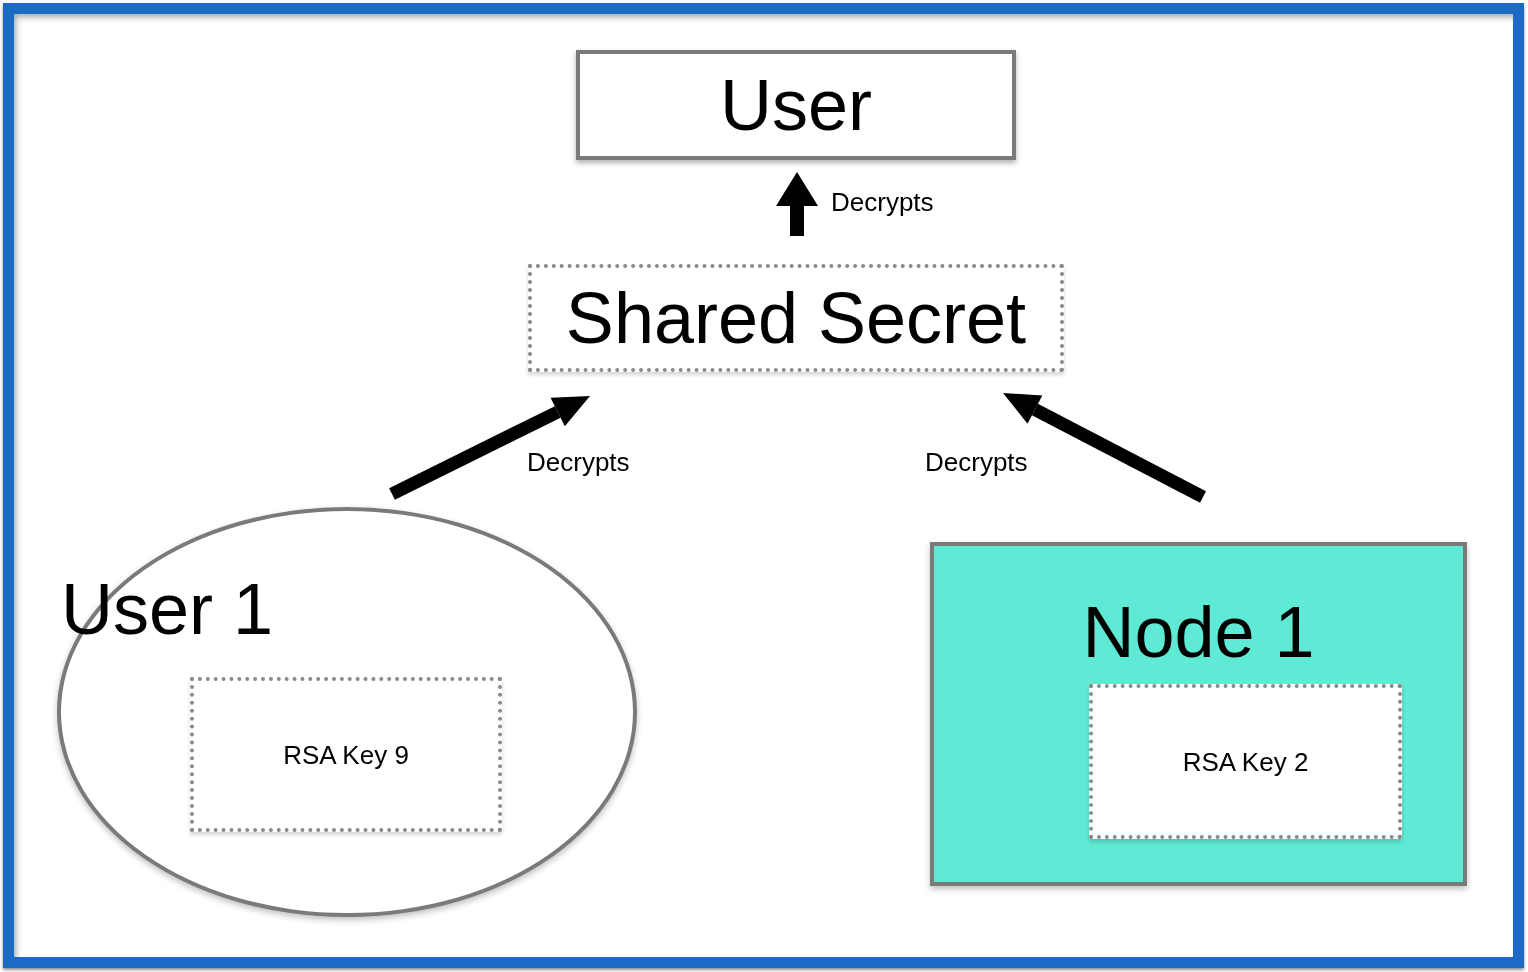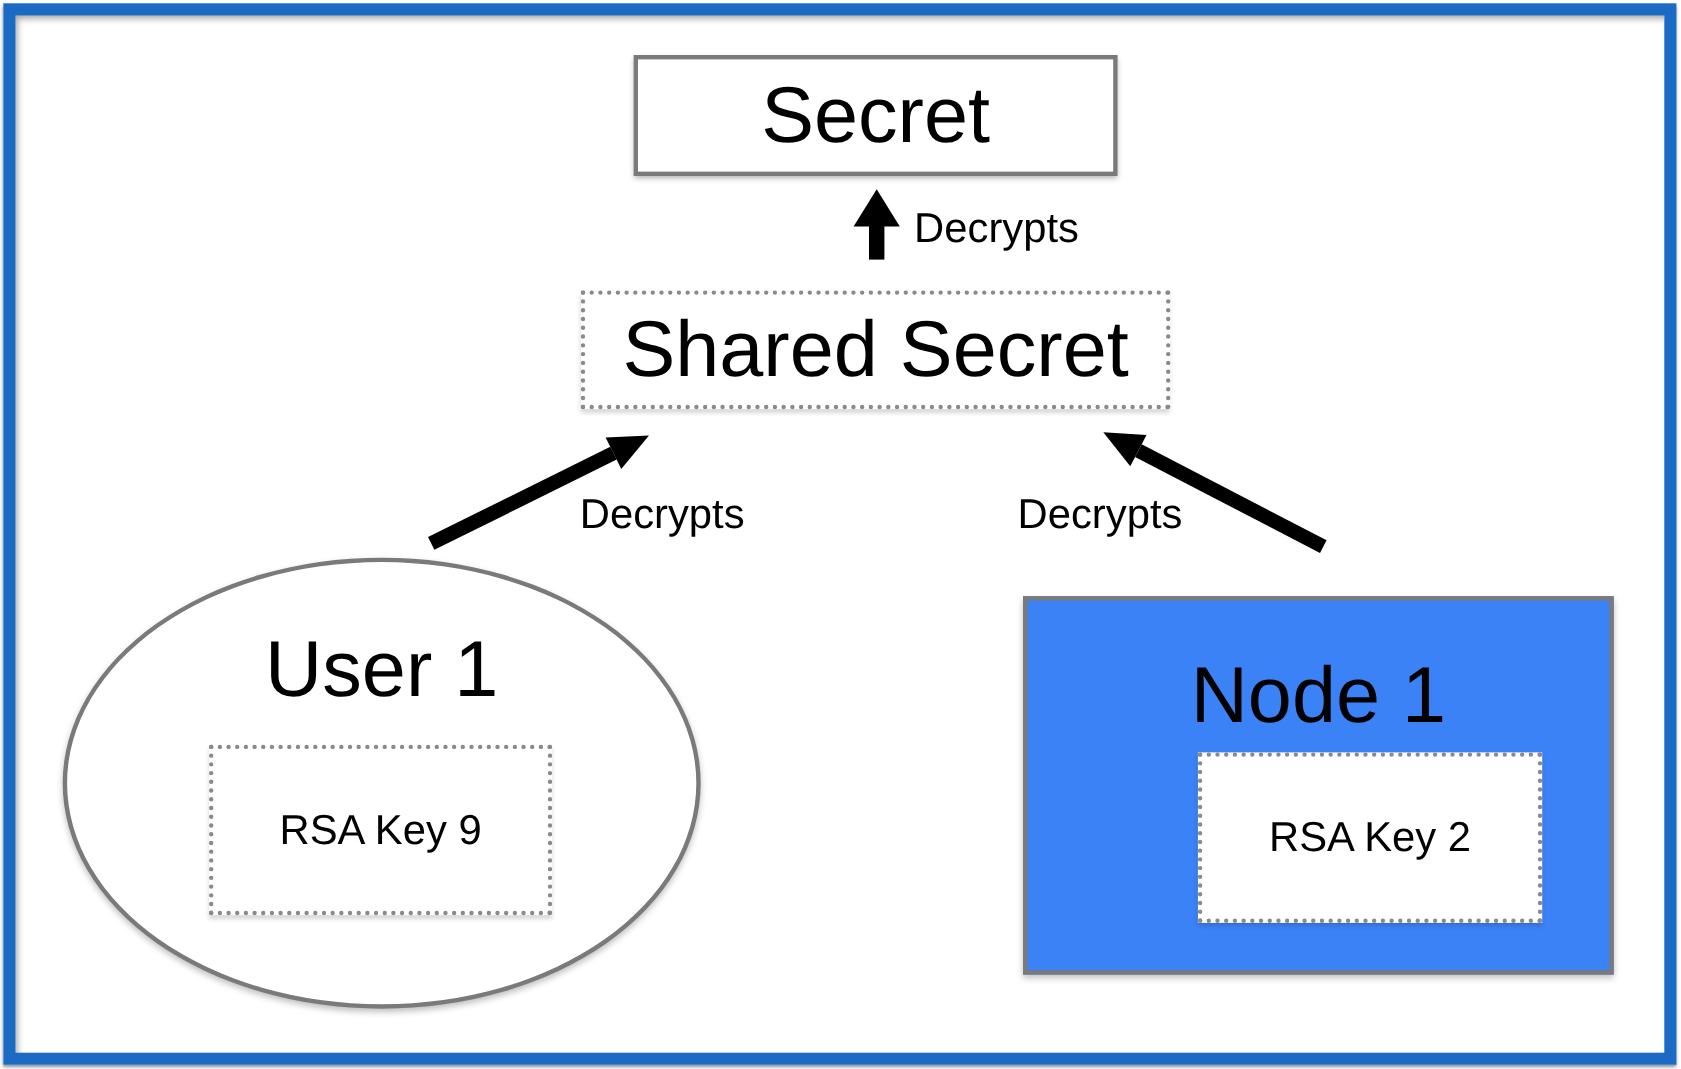--- a/index.html
+++ b/index.html
@@ -23,21 +23,21 @@
     border: 11px solid #1b6ac3;
     box-shadow: 0 2px 3px rgba(0,0,0,0.45),
                 inset 3px 4px 6px -1px rgba(0,0,0,0.35);
   }
   .node-label {
     font-size: 72px;
     line-height: 1;
     white-space: nowrap;
   }
   .small-label {
-    font-size: 38px;
+    font-size: 26px;
     line-height: 1;
     white-space: nowrap;
   }
   .box {
     position: absolute;
     box-sizing: border-box;
     background: #ffffff;
     display: flex;
     align-items: center;
     justify-content: center;
@@ -57,28 +57,28 @@
     box-sizing: border-box;
     left: 57px; top: 507px; width: 580px; height: 410px;
     border: 4px solid #7a7a7a;
     border-radius: 50%;
     background: #ffffff;
     box-shadow: 0 3px 6px rgba(0,0,0,0.25);
   }
   #user-label {
     position: absolute;
     left: 0; right: 0; top: 62px;
-    text-align: center;
+    text-align: left;
   }
   #node-box {
     position: absolute;
     box-sizing: border-box;
     left: 930px; top: 542px; width: 537px; height: 344px;
     border: 4px solid #7a7a7a;
-    background: #3b82f6;
+    background: #5eead4;
     box-shadow: 0 3px 6px rgba(0,0,0,0.25);
   }
   #node-label {
     position: absolute;
     left: 0; right: 0; top: 50px;
     text-align: center;
   }
   #rsa1-box { left: 190px;  top: 677px; width: 312px; height: 155px; }
   #rsa2-box { left: 1089px; top: 684px; width: 313px; height: 155px; }
 
@@ -94,21 +94,21 @@
   #decrypts-right { left: 925px; top: 449px; }
 </style>
 </head>
 <body>
 
 <div id="canvas">
 
   <div class="frame"></div>
 
   <div id="vault-box" class="box solid-border">
-    <span class="node-label">Secret</span>
+    <span class="node-label">User</span>
   </div>
 
   <div id="shared-box" class="box dotted-border">
     <span class="node-label">Shared Secret</span>
   </div>
 
   <div id="user-ellipse">
     <div id="user-label" class="node-label">User 1</div>
   </div>
   <div id="rsa1-box" class="box dotted-border">

